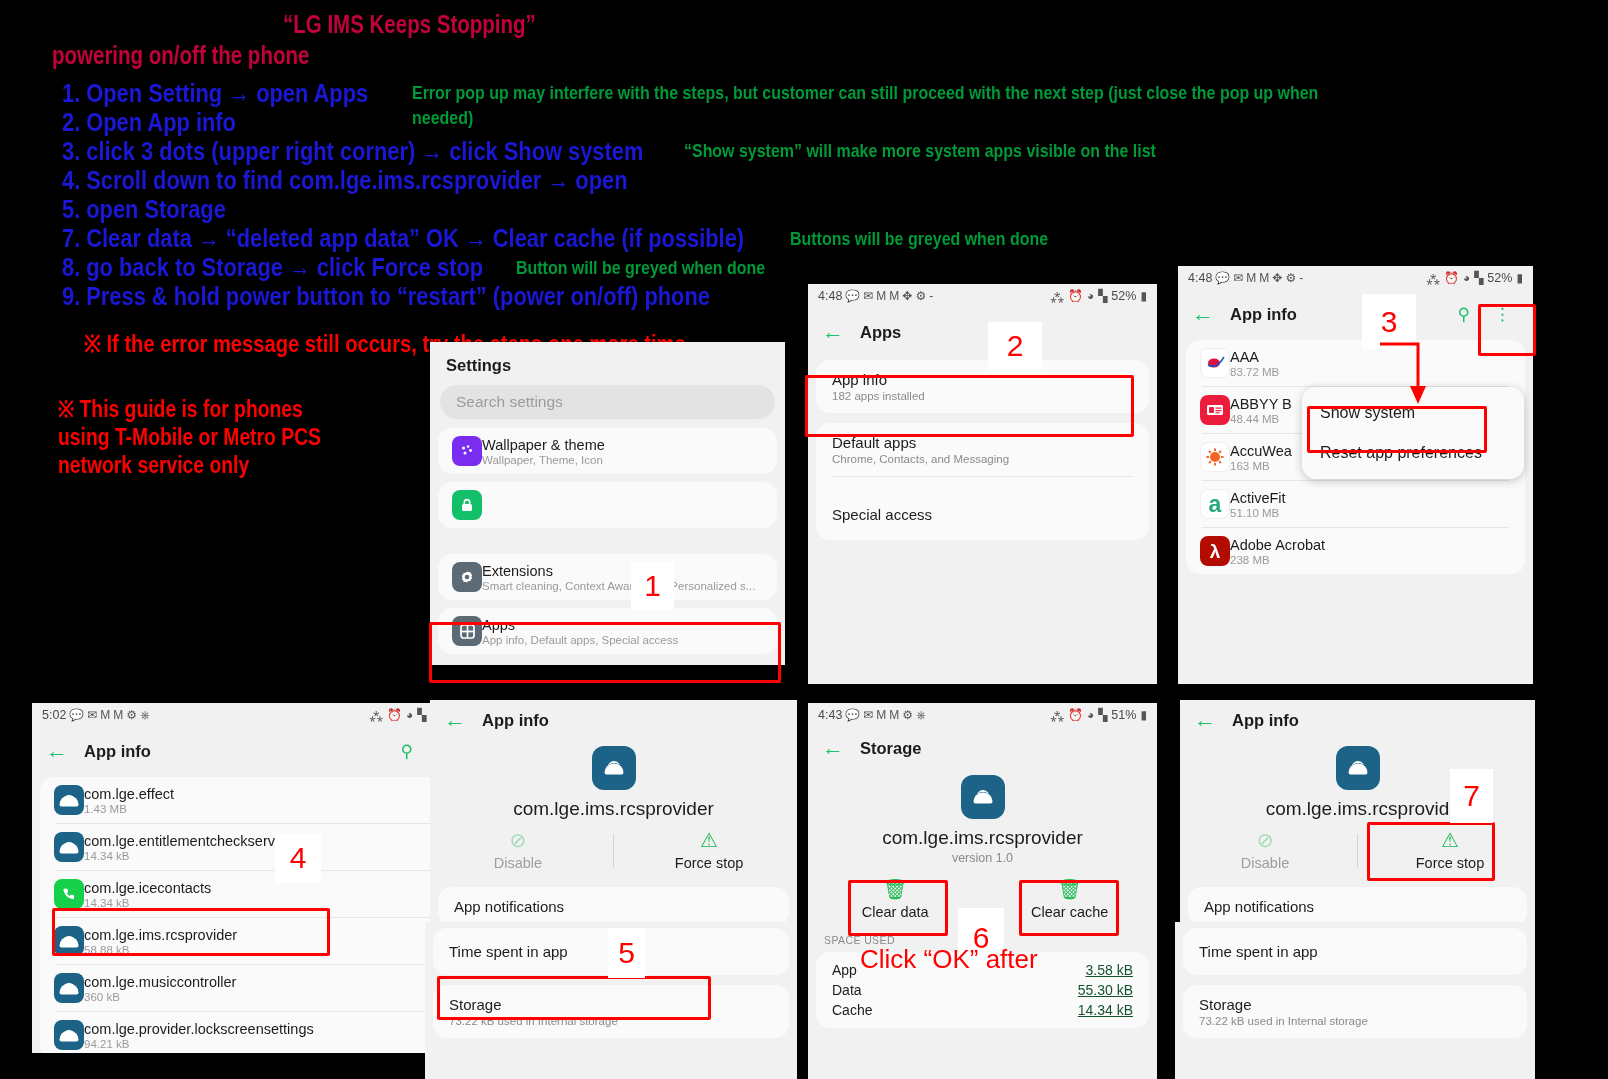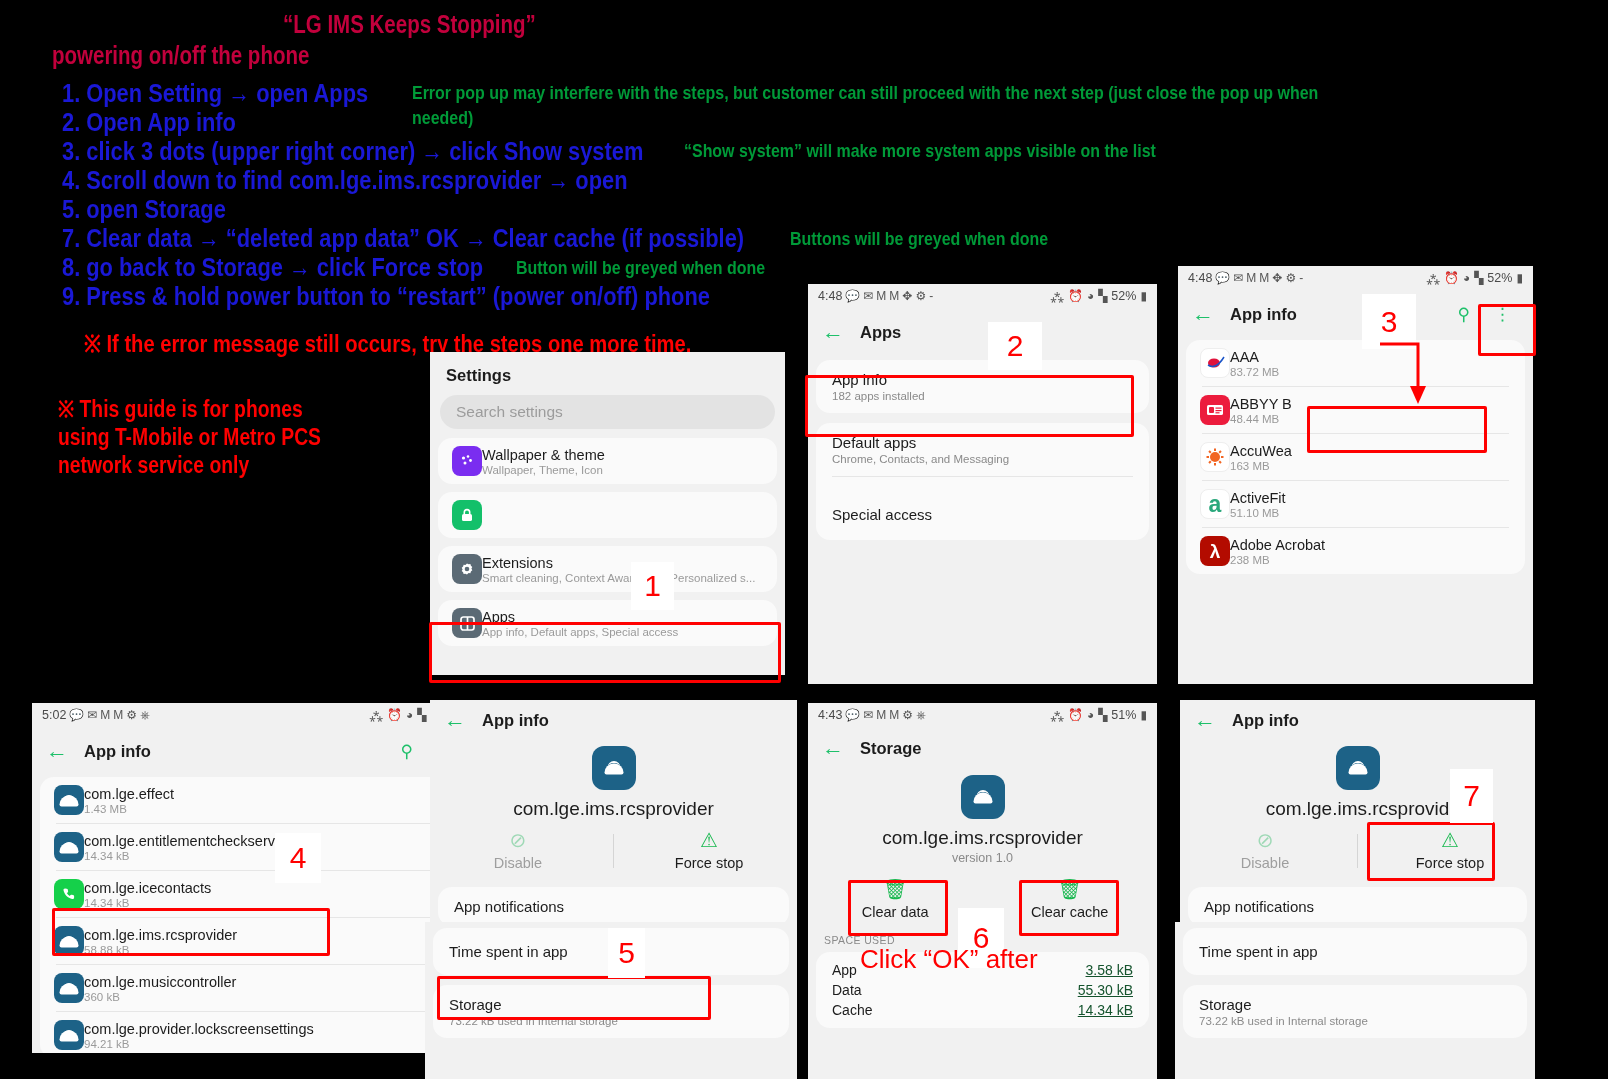--- a/index.html
+++ b/index.html
@@ -139,21 +139,21 @@
   <div class="note" style="left:790px;top:228px;">Buttons will be greyed when done</div>
   <div class="note" style="left:516px;top:257px;">Button will be greyed when done</div>
 
   <div class="warn" style="left:84px;top:326px;">※ If the error message still occurs, try the steps one more time.</div>
 
   <div class="guide" style="left:58px;top:395px;">※ This guide is for phones</div>
   <div class="guide" style="left:58px;top:423px;">using T-Mobile or Metro PCS</div>
   <div class="guide" style="left:58px;top:451px;">network service only</div>
 </div>
 
-<div class="panel" style="left:430px;top:352px;width:355px;height:323px;">
+<div class="panel" style="left:430px;top:342px;width:355px;height:323px;">
   <div style="padding:14px 16px 10px;">
     <div style="font-size:16.5px;font-weight:bold;color:#1c1c1c;">Settings</div>
   </div>
   <div class="searchbox">
     <span>Search settings</span>
   </div>
 
   <div class="card" style="margin-top:9px;">
     <div class="listrow">
       <span class="appicon" style="background:#7a2df0;">
@@ -175,21 +175,21 @@
     <div class="listrow">
       <span class="appicon" style="background:#13c06a;">
         <svg width="16" height="16" viewBox="0 0 16 16">
             <rect x="3" y="7" width="10" height="7" rx="1.6" fill="#fff"></rect>
             <path d="M5.3 7V5.3a2.7 2.7 0 0 1 5.4 0V7" stroke="#fff" stroke-width="1.6" fill="none"></path>
           </svg>
       </span>
     </div>
   </div>
 
-  <div class="card" style="margin-top:8px;">
+  <div class="card" style="margin-top:26px;">
     <div class="listrow">
       <span class="appicon" style="background:#5b6a75;">
         <svg width="18" height="18" viewBox="0 0 18 18">
             <path d="M9 3.4l1.6.9 1.8-.3.5 1.8 1.4 1.2-.9 1.6.9 1.6-1.4 1.2-.5 1.8-1.8-.3L9 14.6l-1.6-.9-1.8.3-.5-1.8L3.7 11l.9-1.6-.9-1.6 1.4-1.2.5-1.8 1.8.3z" fill="#fff"></path>
             <circle cx="9" cy="9" r="2.3" fill="#5b6a75"></circle>
           </svg>
       </span>
       <span class="txt">
         <span class="t" style="display:block">Extensions</span>
         <span class="s" style="display:block">Smart cleaning, Context Awareness, Personalized s...</span>
@@ -357,20 +357,24 @@
     <div class="divider"></div>
     <div class="listrow">
       <span class="appicon" style="background:#b30b00;color:#fff;font-size:19px;font-weight:bold;line-height:1;">λ</span>
       <span class="txt">
         <span class="t" style="display:block">Adobe Acrobat</span>
         <span class="s" style="display:block">238 MB</span>
       </span>
     </div>
   </div>
 
+  <div class="menu" style="left:124px;top:121px;width:222px;">
+    <div class="mi">Show system</div>
+    <div class="mi">Reset app preferences</div>
+  </div>
 </div>
 <div class="hl" style="left:1478px;top:304px;width:58px;height:52px;"></div>
 <div class="hl" style="left:1307px;top:406px;width:180px;height:47px;"></div>
 <div class="stepnum" style="left:1362px;top:294px;width:54px;height:55px;">3</div>
 <svg class="arrowwrap" style="left:1380px;top:318px;width:140px;height:100px;">
   <polyline points="0,26 38,26 38,70" stroke="#ff0000" stroke-width="3" fill="none"></polyline>
   <polygon points="30,68 46,68 38,86" fill="#ff0000"></polygon>
 </svg>
 
 <div class="panel" style="left:32px;top:703px;width:444px;height:350px;">

